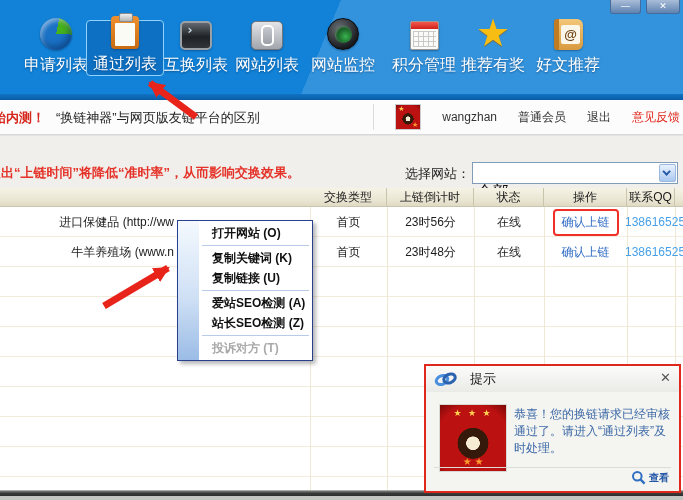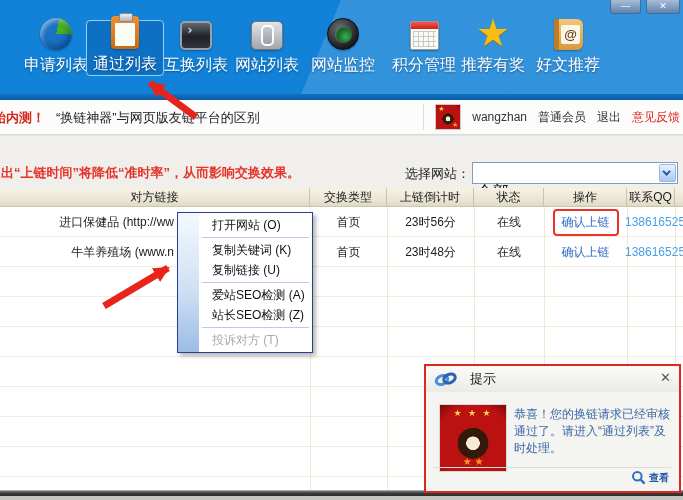--- a/index.html
+++ b/index.html
@@ -39,21 +39,21 @@
 .ic-book::before { content:"@"; color:#6b3f0e; font-weight:bold; font-size:13px; background:#faf6ea; border-radius:2px; padding:2px 3px; }
 
 .win-btn { position:absolute; top:0; height:14px; background:linear-gradient(#a9bdd8,#5f82b0); border:1px solid #45engine; border:1px solid #456c9c; border-top:none; border-radius:0 0 3px 3px; color:#fff; font-size:9px; line-height:12px; text-align:center; z-index:5; }
 .min-btn { left:610px; width:31px; }
 .close-btn { left:646px; width:34px; }
 
 
 .notice { position:absolute; left:0; top:100px; width:683px; height:35px; background:#fcfcfc; border-bottom:1px solid #d8d8d8; }
 .ticker { position:absolute; left:-7px; top:9px; color:#d6271c; font-weight:bold; font-size:13px; white-space:nowrap; }
 .headline { position:absolute; left:56px; top:9px; color:#222; font-size:13px; white-space:nowrap; }
-.account { position:absolute; right:3px; top:0; height:34px; display:flex; align-items:center; gap:11px; }
+.account { position:absolute; right:3px; top:0; height:34px; display:flex; align-items:center; gap:21px; }
 .vdiv { width:1px; height:26px; background:#ddd; }
 .s-avatar { width:26px; height:26px; border:1px solid #ccc; position:relative; overflow:hidden;
   background:radial-gradient(circle at 50% 58%, #f6ecd4 0 13%, #35190b 14% 30%, #bb1111 31% 75%, #7c0808 100%); }
 .s-avatar::before { content:"★"; position:absolute; top:0; left:2px; color:#ffd34d; font-size:7px; }
 .s-avatar::after { content:"★"; position:absolute; bottom:0; right:2px; color:#ff9b2d; font-size:7px; }
 .acct-text { font-size:12px; color:#333; white-space:nowrap; }
 .feedback { font-size:12px; color:#e0271c; white-space:nowrap; }
 
 
 .midzone { position:absolute; left:0; top:135px; width:683px; height:53px; background:#f0efeb; border-top:1px solid #e4e4e0; }
@@ -74,21 +74,21 @@
 .cell { position:absolute; top:0; height:30px; line-height:30px; font-size:12px; color:#1c1c1c; text-align:center; white-space:nowrap; }
 .c-link   { left:0;    width:310px; text-align:right; padding-right:136px;padding-left:29px; }
 .c-type   { left:310px; width:77px; }
 .c-count  { left:387px; width:87px; }
 .c-status { left:474px; width:70px; }
 .c-action { left:544px; width:83px; color:#2e6bc4; }
 .c-qq     { left:625px; width:56px; color:#47a0e8; }
 .action-box { display:inline-block; line-height:normal; padding:3px 7px; border:2px solid #f02f26; border-radius:4px; }
 
 
-.menu { position:absolute; left:177px; top:212px; width:136px; background:#fff; border:1px solid #28408e; box-shadow:3px 3px 4px rgba(0,0,0,.28); padding:2px 0; z-index:30; }
+.menu { position:absolute; left:177px; top:220px; width:136px; background:#fff; border:1px solid #28408e; box-shadow:3px 3px 4px rgba(0,0,0,.28); padding:2px 0; z-index:30;font-weight:bold; }
 .menu-strip { position:absolute; left:0; top:0; bottom:0; width:21px; background:linear-gradient(to bottom,#f4f9fe,#cfe0f5 55%,#9bbce6); }
 .mi { position:relative; margin-left:21px; height:20px; line-height:20px; padding-left:13px; font-size:12px; color:#101010; white-space:nowrap; }
 .mi.disabled { color:#a9a9a9; }
 .msep { position:relative; margin:2px 3px 2px 24px; height:1px; background:#b9cbe8; }
 
 
 .bstrip { position:absolute; left:0; top:490px; width:683px; height:6px; background:linear-gradient(#7a7a7a,#3a3a3a 45%,#2d2d2d); border-top:1px solid #aaa; z-index:35; }
 .bfoot { position:absolute; left:0; top:496px; width:683px; height:4px; background:#c4c4c2; z-index:35; }
 
 
@@ -187,21 +187,20 @@
     <span class="site-label">选择网站：</span>
     <div class="combo">
       <span class="combo-value">全部</span>
       <span class="arrow-btn">
           <span class="chev"></span>
         </span>
     </div>
   </div>
 
   <div class="thead">
-    <span class="th" style="left:0;width:310px">对方链接</span>
     <span class="th" style="left:310px;width:77px">交换类型</span>
     <span class="th" style="left:387px;width:87px">上链倒计时</span>
     <span class="th" style="left:474px;width:70px">状态</span>
     <span class="th" style="left:544px;width:83px">操作</span>
     <span class="th" style="left:627px;width:48px">联系QQ</span>
   </div>
 
   <div class="tbody"></div>
   <div class="vsep" style="left:310px"></div>
   <div class="vsep" style="left:387px"></div>

